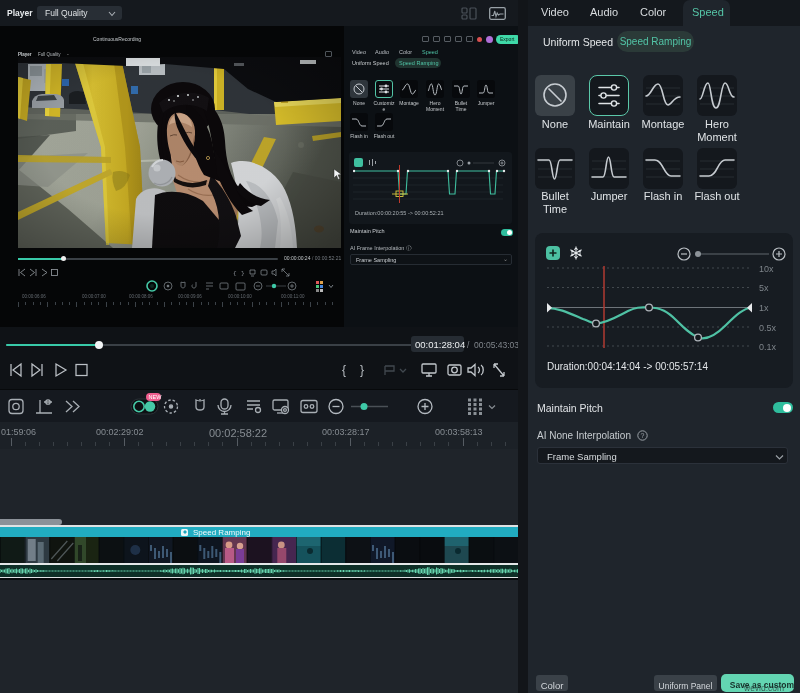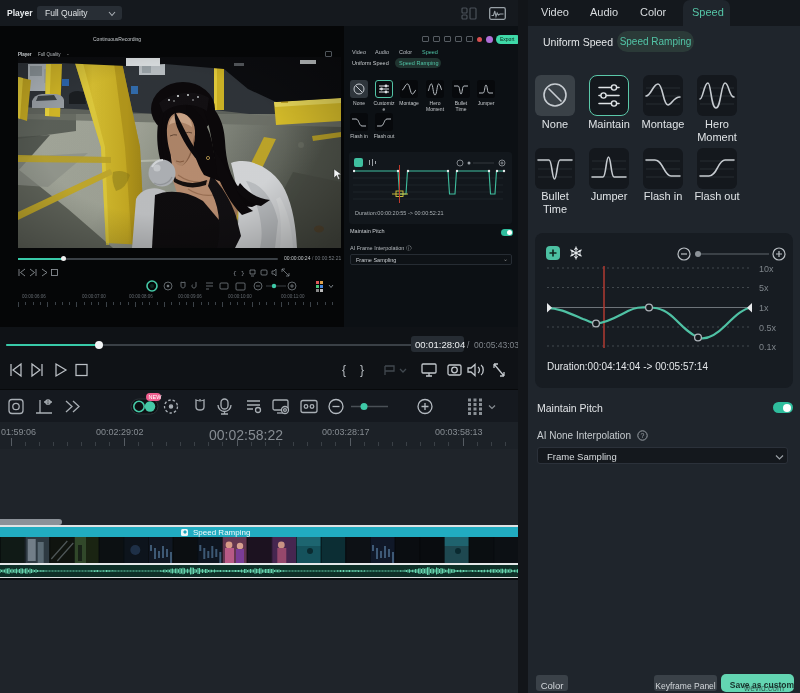--- a/index.html
+++ b/index.html
@@ -461,21 +461,21 @@
             <rect x="473.5" y="22" width="3" height="3" fill="#8a9096"></rect>
             <rect x="479" y="22" width="3" height="3" fill="#8a9096"></rect>
           </g>
       <path d="M489,15.5 L492,18.5 L495,15.5" stroke="#878d93" stroke-width="1.2" fill="none"></path>
     </svg>
   </div>
 
   <div class="abs" style="left:0;top:422px;width:518px;height:27px;background:#1c2127">
     <span class="abs" style="left:1px;top:5px;font-size:9px;color:#868c92">01:59:06</span>
     <span class="abs" style="left:96px;top:5px;font-size:9px;color:#868c92">00:02:29:02</span>
-    <span class="abs" style="left:209px;top:5px;font-size:14px;color:#868c92">00:02:58:22</span>
+    <span class="abs" style="left:209px;top:5px;font-size:11px;color:#868c92">00:02:58:22</span>
     <span class="abs" style="left:322px;top:5px;font-size:9px;color:#868c92">00:03:28:17</span>
     <span class="abs" style="left:435px;top:5px;font-size:9px;color:#868c92">00:03:58:13</span>
     <div class="abs" style="left:10.5px;top:16px;width:1px;height:8px;background:#565c63"></div>
         <div class="abs" style="left:24.6px;top:20px;width:1px;height:4px;background:#3a4046"></div>
         <div class="abs" style="left:38.8px;top:20px;width:1px;height:4px;background:#3a4046"></div>
         <div class="abs" style="left:52.9px;top:20px;width:1px;height:4px;background:#3a4046"></div>
         <div class="abs" style="left:67.0px;top:20px;width:1px;height:4px;background:#3a4046"></div>
         <div class="abs" style="left:81.1px;top:20px;width:1px;height:4px;background:#3a4046"></div>
         <div class="abs" style="left:95.2px;top:20px;width:1px;height:4px;background:#3a4046"></div>
         <div class="abs" style="left:109.4px;top:20px;width:1px;height:4px;background:#3a4046"></div>
@@ -758,21 +758,21 @@
     <span class="abs" style="left:9px;top:3px;font-size:9.5px;color:#d8dcdf">Frame Sampling</span>
     <svg class="abs" style="left:237px;top:5.5px" width="9" height="7" viewBox="0 0 9 7">
           <path d="M1,1.5 L4.5,5 L8,1.5" stroke="#9aa0a6" stroke-width="1.2" fill="none"></path>
         </svg>
   </div>
 
   <div class="abs" style="left:8px;top:675px;width:32px;height:16px;background:#3a4148;border-radius:3px;text-align:center">
     <span style="font-size:9.5px;color:#d3d7db;line-height:16px">Color</span>
   </div>
   <div class="abs" style="left:126px;top:675px;width:63px;height:16px;background:#3a4148;border-radius:3px;text-align:center;white-space:nowrap">
-    <span style="font-size:8.5px;color:#d3d7db;line-height:16px">Keyframe Panel</span>
+    <span style="font-size:8.5px;color:#d3d7db;line-height:16px">Uniform Panel</span>
   </div>
   <div class="abs" style="left:193px;top:674px;width:73px;height:18px;background:#63d5b2;border-radius:5px;text-align:right;white-space:nowrap">
     <span style="font-size:8.5px;color:#17302a;line-height:18px;font-weight:bold">Save as custom</span>
   </div>
   <span class="abs" style="left:216px;top:683px;font-size:8.5px;color:#2c4340;opacity:0.8">wevid.com</span>
 </div>
 
 </div>
 
 </body></html>

